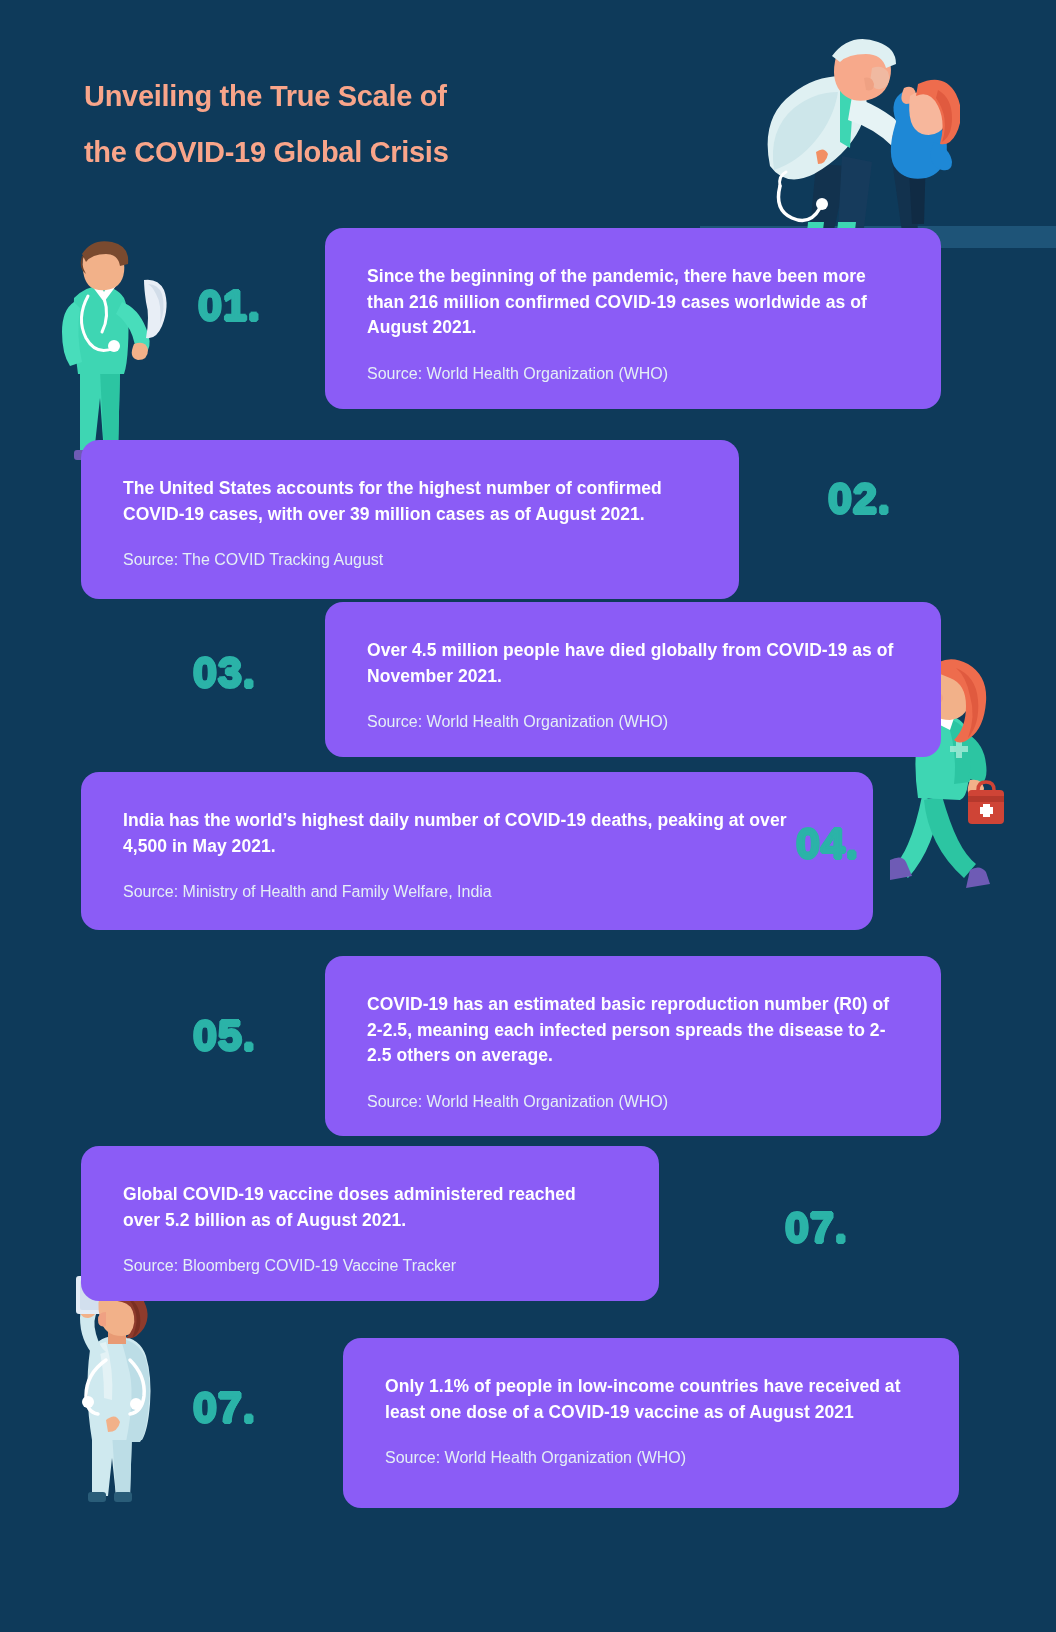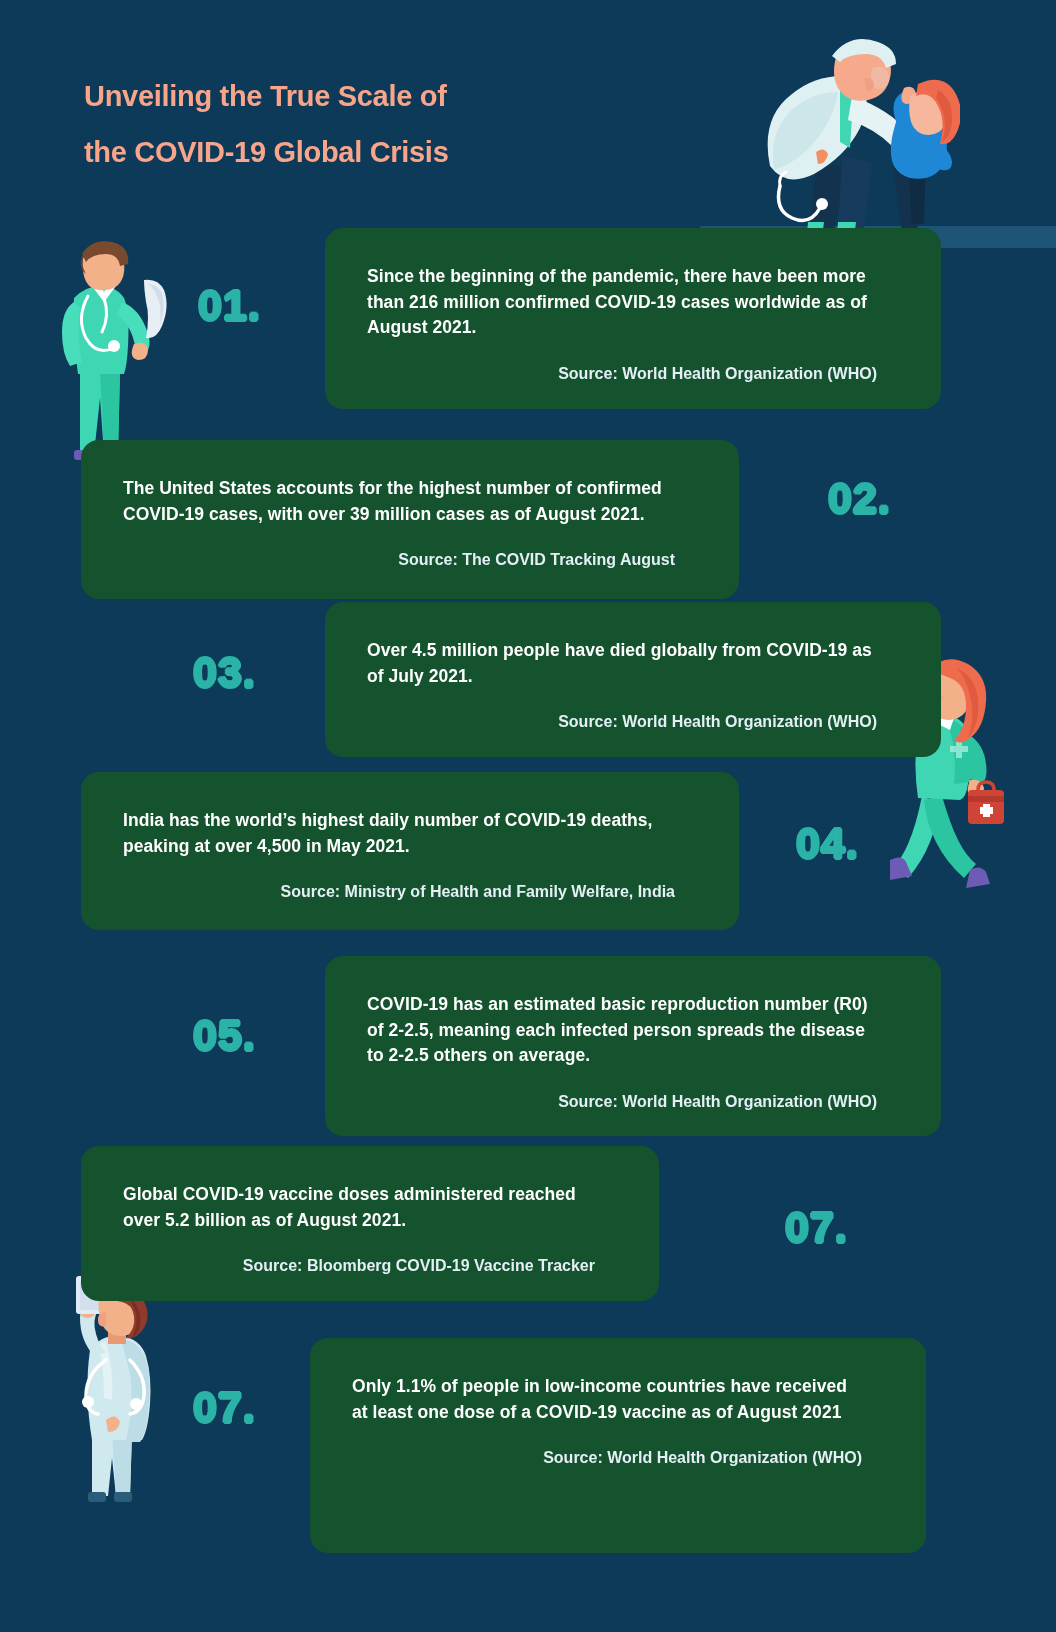--- a/index.html
+++ b/index.html
@@ -34,38 +34,37 @@
     font-size: 29px;
     line-height: 56px;
     font-weight: bold;
     letter-spacing: -0.3px;
     white-space: pre-line;
   }
 
   
   .fact-card {
     position: absolute;
-    background: #14532d;
+    background: #8b5cf6;
     border-radius: 18px;
-    padding: 36px 64px 30px 42px;
+    padding: 36px 42px 30px 42px;
   }
   .fact-text {
     color: #ffffff;
     font-size: 17.5px;
     line-height: 25.5px;
     font-weight: bold;
     letter-spacing: 0.05px;
   }
   .fact-source {
     color: #e4eff6;
     font-size: 16px;
     line-height: 22px;
-    font-weight: bold;
+    font-weight: normal;
     margin-top: 22px;
-    text-align: right;
   }
 
   
   .fact-number {
     position: absolute;
     font-size: 43px;
     font-weight: bold;
     letter-spacing: 1px;
     color: transparent;
     -webkit-text-stroke: 2px #2bb3a8;
@@ -77,30 +76,30 @@
   
   #card-1 { left: 325px; top: 228px;  width: 616px; height: 181px; }
   #num-1  { left: 198px; top: 281px; }
 
   #card-2 { left: 81px;  top: 426px;  width: 658px; height: 159px; margin-top: 14px; }
   #num-2  { left: 796px; top: 474px; margin-left: 32px; }
 
   #card-3 { left: 325px; top: 602px;  width: 616px; height: 155px; }
   #num-3  { left: 193px; top: 648px; }
 
-  #card-4 { left: 81px;  top: 772px;  width: 658px; height: 158px; }
+  #card-4 { left: 81px;  top: 772px;  width: 792px; height: 158px; }
   #num-4  { left: 796px; top: 819px; }
 
   #card-5 { left: 325px; top: 956px;  width: 616px; height: 180px; }
   #num-5  { left: 193px; top: 1011px; }
 
   #card-6 { left: 81px;  top: 1146px; width: 578px; height: 155px; }
   #num-6  { left: 785px; top: 1203px; }
 
-  #card-7 { left: 310px; top: 1338px; width: 616px; height: 215px; }
+  #card-7 { left: 343px; top: 1338px; width: 616px; height: 170px; }
   #num-7  { left: 193px; top: 1383px; }
 
   
   .illus { position: absolute; }
 
   
   #illus-doctor-child { left: 712px; top: 34px; width: 248px; height: 212px; }
 
   
   #illus-nurse-chart { left: 52px; top: 240px; width: 124px; height: 232px; }
@@ -296,21 +295,21 @@
   </div>
   <div class="fact-number" id="num-1">01.</div>
 
   <div class="fact-card" id="card-2">
     <div class="fact-text">The United States accounts for the highest number of confirmed COVID-19 cases, with over 39 million cases as of August 2021.</div>
     <div class="fact-source">Source: The COVID Tracking August</div>
   </div>
   <div class="fact-number" id="num-2">02.</div>
 
   <div class="fact-card" id="card-3">
-    <div class="fact-text">Over 4.5 million people have died globally from COVID-19 as of July 2021.</div>
+    <div class="fact-text">Over 4.5 million people have died globally from COVID-19 as of November 2021.</div>
     <div class="fact-source">Source: World Health Organization (WHO)</div>
   </div>
   <div class="fact-number" id="num-3">03.</div>
 
   <div class="fact-card" id="card-4">
     <div class="fact-text">India has the world’s highest daily number of COVID-19 deaths, peaking at over 4,500 in May 2021.</div>
     <div class="fact-source">Source: Ministry of Health and Family Welfare, India</div>
   </div>
   <div class="fact-number" id="num-4">04.</div>
 

